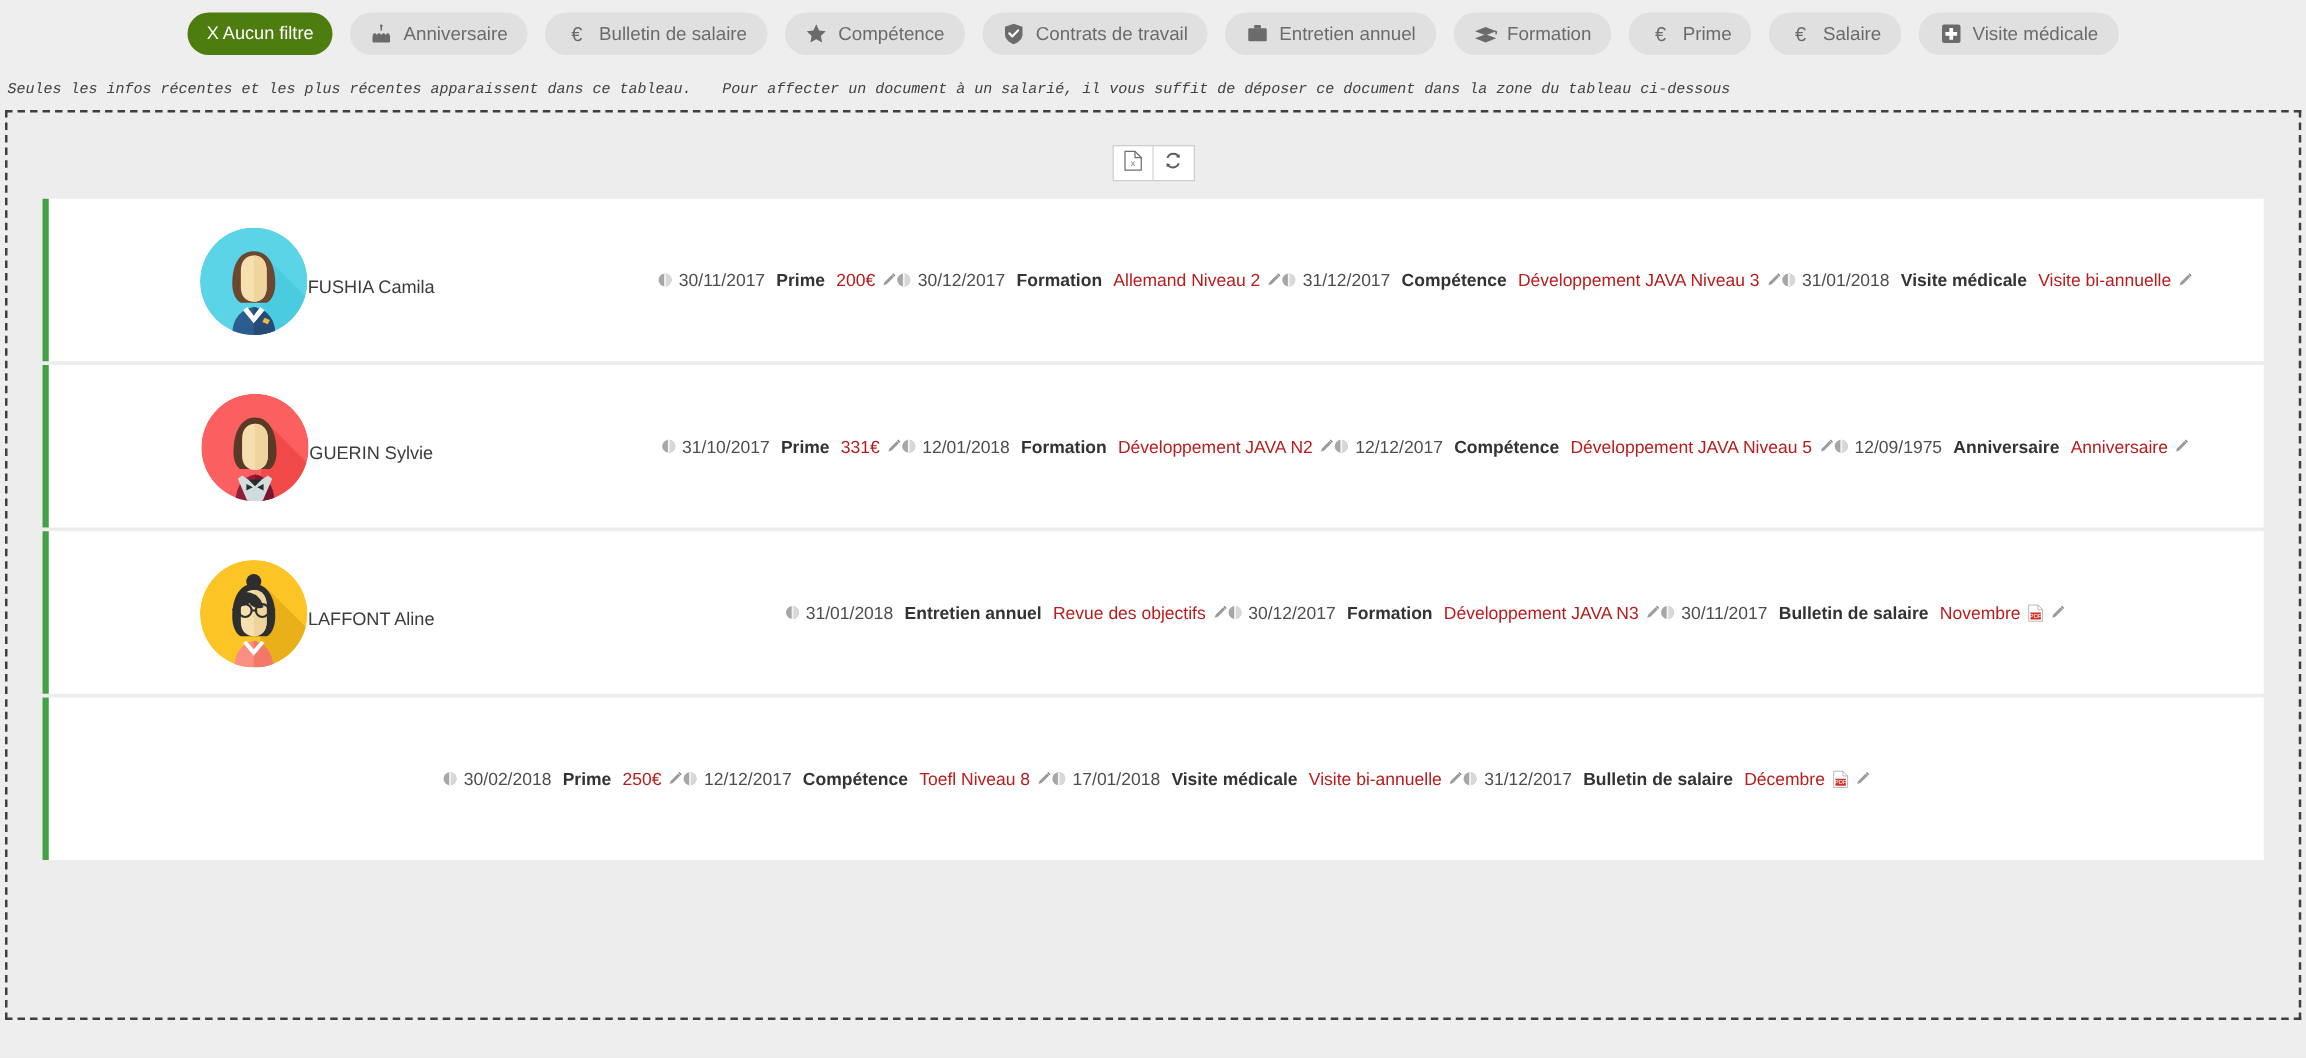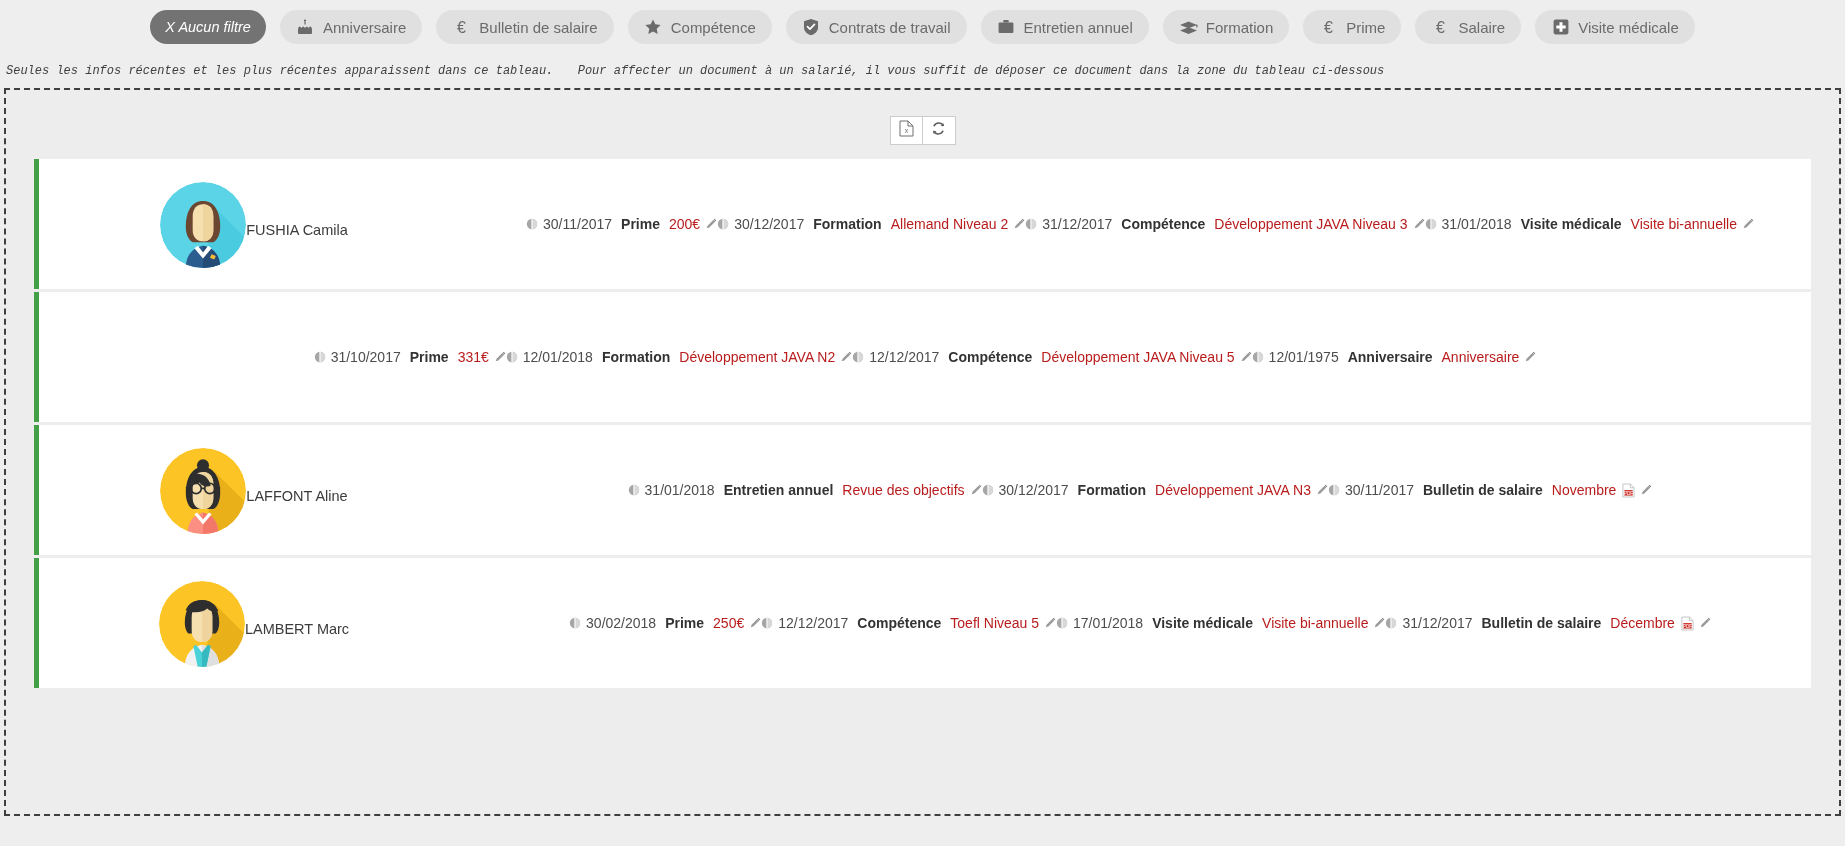--- a/index.html
+++ b/index.html
@@ -29,25 +29,24 @@
     padding: 0 16px;
     border-radius: 17px;
     background: #e0e0e0;
     color: #6b6b6b;
     font-size: 15px;
     white-space: nowrap;
     cursor: pointer;
     user-select: none;
   }
   .filter-chip.active {
-    background: #737373;
+    background: #4d7c0f;
     color: #ffffff;
     padding: 0 15px;
     font-size: 14.5px;
-    font-style: italic;
   }
   .filter-chip .chip-ico {
     display: inline-flex;
     align-items: center;
     justify-content: center;
     width: 19px; height: 19px;
     flex: 0 0 auto;
   }
   .filter-chip .chip-ico svg { display: block; }
 
@@ -359,20 +358,37 @@
             <span class="evt-pencil">
               <svg width="12" height="12" viewBox="0 0 14 14">
                 <path d="M2 12l1-3 7-7 2 2-7 7z" fill="#9a9a9a"></path>
                 <path d="M10.3 1.7l2 2 .9-.9-2-2z" fill="#7d7d7d"></path>
               </svg>
             </span>
           </div>
         </div>
       </div>
       <div class="emp-row" style="border-left-color: rgb(67, 160, 71);">
+        <div class="emp-cell">
+          <div class="avatar">
+            <svg width="86" height="86" viewBox="0 0 100 100">
+              <circle cx="50" cy="50" r="50" fill="#fb5f5f"></circle>
+              <path d="M62 28 L100 66 L100 100 L52 100 Z" fill="#ec3b3b" opacity="0.6"></path>
+              <path d="M30 54c0-20 8-32 20-32s20 12 20 32c0 9-3 14-6 16H36c-3-2-6-7-6-16z" fill="#5a3a26"></path>
+              <path d="M38 42c0-9 5-14 12-14s12 5 12 14v16c0 8-5 13-12 13s-12-5-12-13z" fill="#f7e0b0"></path>
+              <path d="M50 28c7 0 12 5 12 14v16c0 8-5 13-12 13z" fill="#efd49e"></path>
+              <path d="M32 100c0-15 8-23 18-25 10 2 18 10 18 25z" fill="#8f1f3a"></path>
+              <path d="M50 75c10 2 18 10 18 25H50z" fill="#7a1730"></path>
+              <path d="M38 76l12 8 12-8 4 3-9 21h-14l-9-21z" fill="#cfdde0"></path>
+              <path d="M44 80h12l-6 6z" fill="#2b2b2b"></path>
+              <path d="M42 84l6 3-6 3zM58 84l-6 3 6 3z" fill="#2b2b2b"></path>
+            </svg>
+          </div>
+          <div class="emp-name">GUERIN Sylvie</div>
+        </div>
         <div class="events-cell">
           <div class="event-line">
             <span class="evt-bullet">
               <svg width="12" height="12" viewBox="0 0 12 12">
                 <circle cx="6" cy="6" r="5.2" fill="#a6a6a6"></circle>
                 <path d="M6 0.8A5.2 5.2 0 0 1 6 11.2z" fill="#d8d8d8"></path>
                 <rect x="5.3" y="0.8" width="1.4" height="10.4" fill="#f4f4f4"></rect>
               </svg>
             </span>
             <span class="evt-date">31/10/2017</span>
@@ -422,21 +438,21 @@
             </span>
           </div>
           <div class="event-line">
             <span class="evt-bullet">
               <svg width="12" height="12" viewBox="0 0 12 12">
                 <circle cx="6" cy="6" r="5.2" fill="#a6a6a6"></circle>
                 <path d="M6 0.8A5.2 5.2 0 0 1 6 11.2z" fill="#d8d8d8"></path>
                 <rect x="5.3" y="0.8" width="1.4" height="10.4" fill="#f4f4f4"></rect>
               </svg>
             </span>
-            <span class="evt-date">12/01/1975</span>
+            <span class="evt-date">12/09/1975</span>
             <span class="evt-type">Anniversaire</span>
             <span class="evt-value">Anniversaire</span>
             <span class="evt-pencil">
               <svg width="12" height="12" viewBox="0 0 14 14">
                 <path d="M2 12l1-3 7-7 2 2-7 7z" fill="#9a9a9a"></path>
                 <path d="M10.3 1.7l2 2 .9-.9-2-2z" fill="#7d7d7d"></path>
               </svg>
             </span>
           </div>
         </div>
@@ -521,37 +537,20 @@
             <span class="evt-pencil">
               <svg width="12" height="12" viewBox="0 0 14 14">
                 <path d="M2 12l1-3 7-7 2 2-7 7z" fill="#9a9a9a"></path>
                 <path d="M10.3 1.7l2 2 .9-.9-2-2z" fill="#7d7d7d"></path>
               </svg>
             </span>
           </div>
         </div>
       </div>
       <div class="emp-row" style="border-left-color: rgb(67, 160, 71);">
-        <div class="emp-cell">
-          <div class="avatar">
-            <svg width="86" height="86" viewBox="0 0 100 100">
-              <circle cx="50" cy="50" r="50" fill="#fcc425"></circle>
-              <path d="M64 26 L100 62 L100 100 L52 100 Z" fill="#dba010" opacity="0.55"></path>
-              <path d="M30 48c0-16 8-26 20-26s20 10 20 26c0 7-2 11-4 13H34c-2-2-4-6-4-13z" fill="#2e2e2e"></path>
-              <path d="M38 42c0-9 5-14 12-14s12 5 12 14v16c0 8-5 13-12 13s-12-5-12-13z" fill="#f7e0b0"></path>
-              <path d="M50 28c7 0 12 5 12 14v16c0 8-5 13-12 13z" fill="#efd49e"></path>
-              <path d="M31 34c3-8 10-12 19-12s16 5 19 13c-5 2-10 0-13-3-5 5-16 6-25 2z" fill="#2e2e2e"></path>
-              <path d="M30 100c0-16 9-24 20-26 11 2 20 10 20 26z" fill="#f2f2f2"></path>
-              <path d="M50 74c11 2 20 10 20 26H50z" fill="#dfdfdf"></path>
-              <path d="M43 74l7 9 7-9 3 2-5 24h-10l-5-24z" fill="#4ad2d8"></path>
-              <path d="M50 83l7-9 3 2-5 24h-5z" fill="#36bac0"></path>
-            </svg>
-          </div>
-          <div class="emp-name">LAMBERT Marc</div>
-        </div>
         <div class="events-cell">
           <div class="event-line">
             <span class="evt-bullet">
               <svg width="12" height="12" viewBox="0 0 12 12">
                 <circle cx="6" cy="6" r="5.2" fill="#a6a6a6"></circle>
                 <path d="M6 0.8A5.2 5.2 0 0 1 6 11.2z" fill="#d8d8d8"></path>
                 <rect x="5.3" y="0.8" width="1.4" height="10.4" fill="#f4f4f4"></rect>
               </svg>
             </span>
             <span class="evt-date">30/02/2018</span>
@@ -567,21 +566,21 @@
           <div class="event-line">
             <span class="evt-bullet">
               <svg width="12" height="12" viewBox="0 0 12 12">
                 <circle cx="6" cy="6" r="5.2" fill="#a6a6a6"></circle>
                 <path d="M6 0.8A5.2 5.2 0 0 1 6 11.2z" fill="#d8d8d8"></path>
                 <rect x="5.3" y="0.8" width="1.4" height="10.4" fill="#f4f4f4"></rect>
               </svg>
             </span>
             <span class="evt-date">12/12/2017</span>
             <span class="evt-type">Compétence</span>
-            <span class="evt-value">Toefl Niveau 5</span>
+            <span class="evt-value">Toefl Niveau 8</span>
             <span class="evt-pencil">
               <svg width="12" height="12" viewBox="0 0 14 14">
                 <path d="M2 12l1-3 7-7 2 2-7 7z" fill="#9a9a9a"></path>
                 <path d="M10.3 1.7l2 2 .9-.9-2-2z" fill="#7d7d7d"></path>
               </svg>
             </span>
           </div>
           <div class="event-line">
             <span class="evt-bullet">
               <svg width="12" height="12" viewBox="0 0 12 12">

